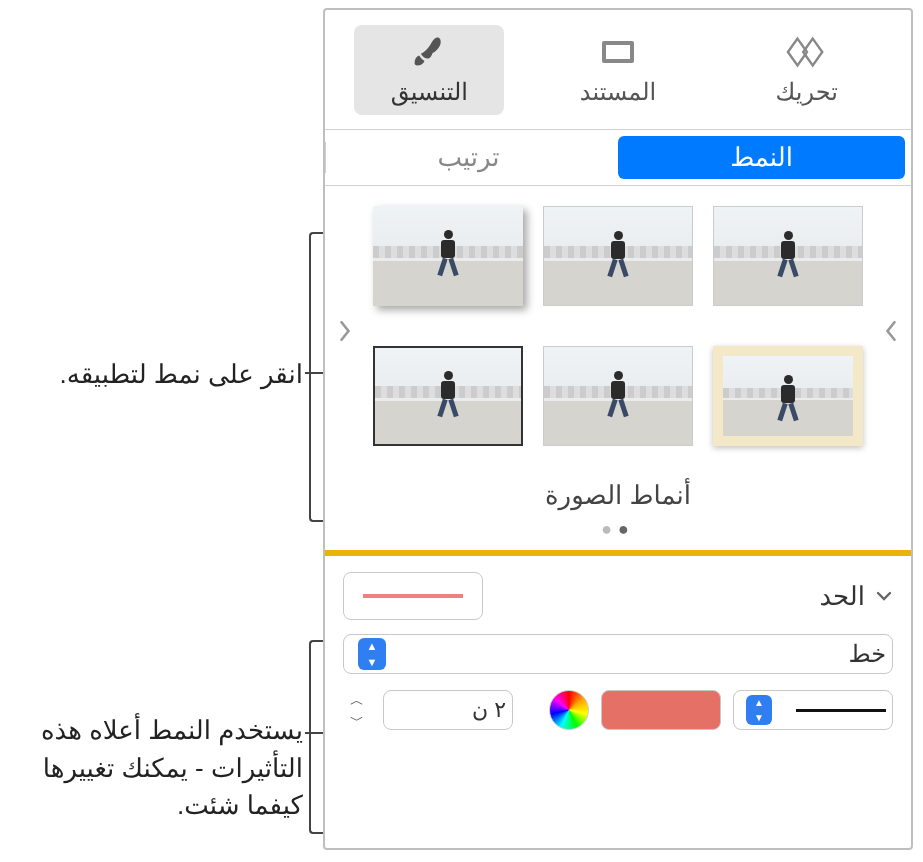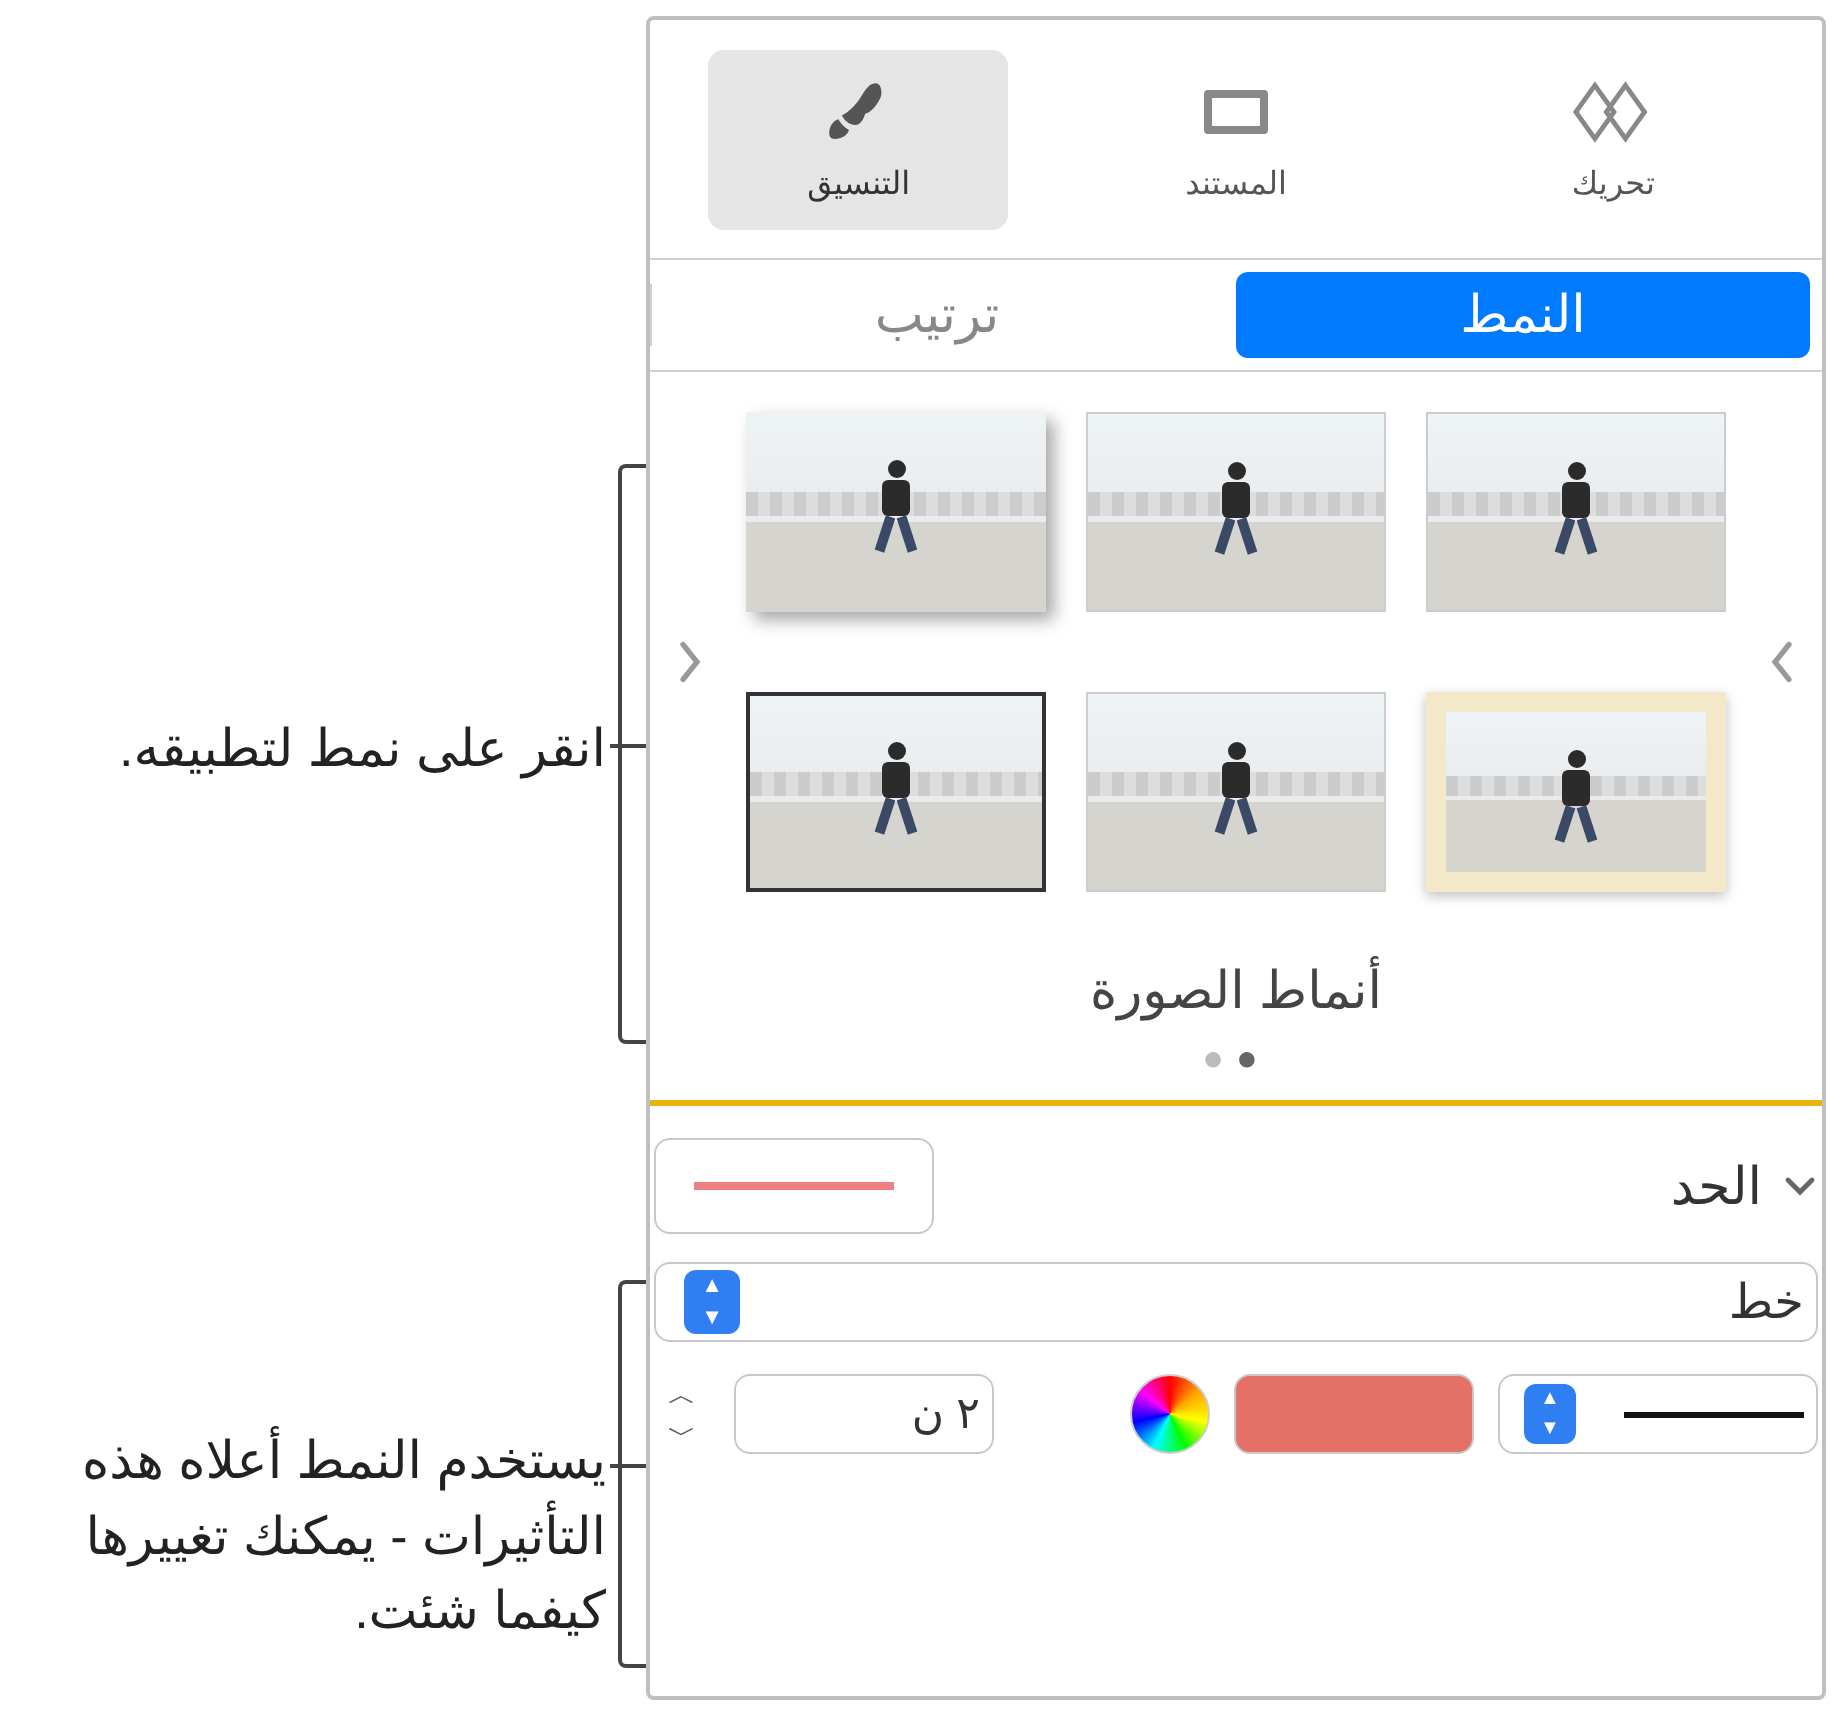--- a/index.html
+++ b/index.html
@@ -34,21 +34,21 @@
 .top-tab {
   display: flex;
   flex-direction: column;
   align-items: center;
   justify-content: center;
   gap: 8px;
   width: 150px;
   height: 90px;
   border-radius: 8px;
   color: #555;
-  font-size: 16px;
+  font-size: 24px;
 }
 .top-tab.active { background: #e5e5e5; color: #333; }
 .top-tab .icon { width: 42px; height: 36px; display:flex; align-items:center; justify-content:center; }
 .sub-tabs {
   display: flex;
   flex-direction: row;
   height: 56px;
   border-bottom: 1px solid #d0d0d0;
 }
 .sub-tab {
@@ -68,21 +68,21 @@
 }
 .sub-tab.sep::after {
   content: "";
   position: absolute;
   left: 0;
   top: 12px;
   bottom: 12px;
   width: 1px;
   background: #d0d0d0;
 }
-.styles-area { padding: 20px 0 10px; border-bottom: 3px solid #eab308; }
+.styles-area { padding: 20px 0 10px; border-bottom: 6px solid #eab308; }
 .styles-row {
   display: flex;
   align-items: center;
   justify-content: space-between;
   padding: 0 6px;
 }
 .nav-arrow {
   width: 28px; height: 28px;
   display: flex; align-items: center; justify-content: center;
   color: #888;
@@ -119,21 +119,21 @@
 .thumb .person .legs::before{left:2px;transform:rotate(18deg);}
 .thumb .person .legs::after{right:2px;transform:rotate(-18deg);}
 .styles-label {
   text-align: center;
   font-size: 26px;
   color: #444;
   margin-top: 24px;
 }
 .pager { text-align: center; margin-top: 8px; color:#bbb; font-size:18px; letter-spacing:6px;}
 .pager .active{color:#666;}
-.border-section { padding: 16px 2px; }
+.border-section { padding: 16px 18px; }
 .section-head {
   display:flex; align-items:center; justify-content:space-between;
   margin-bottom: 14px;
 }
 .section-title { font-size: 26px; color:#333; display:flex; align-items:center; gap:10px;}
 .chev { width:18px;height:18px; }
 .border-preview {
   width: 140px; height: 48px;
   border: 1px solid #c8c8c8;
   border-radius: 8px;

